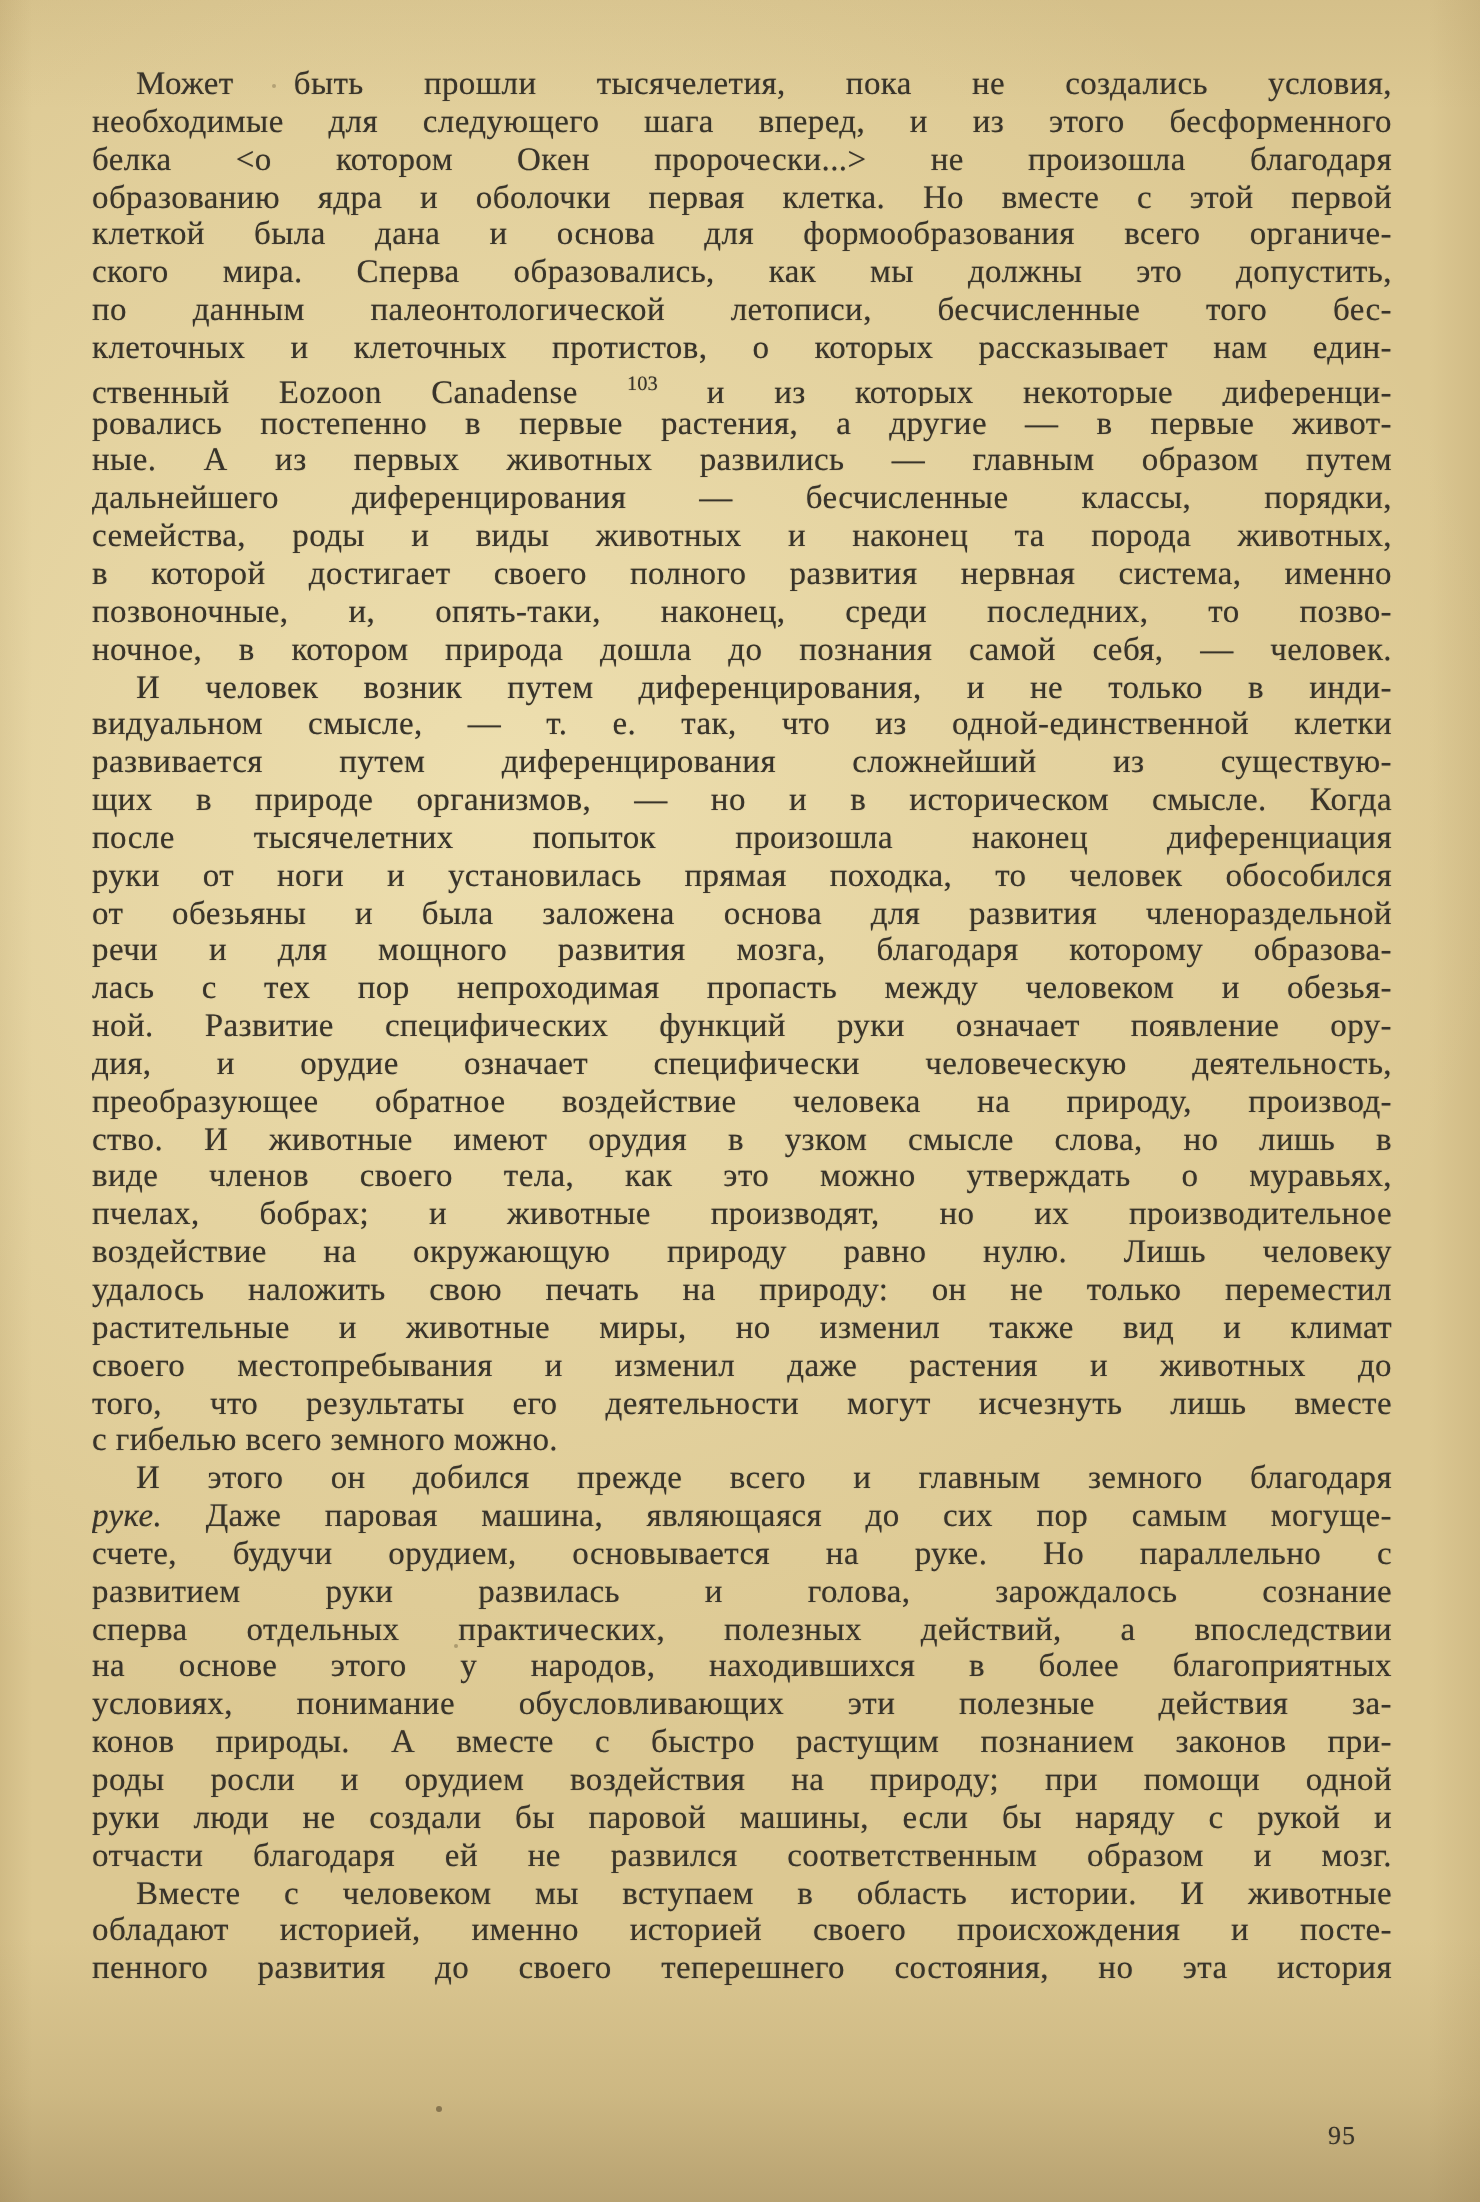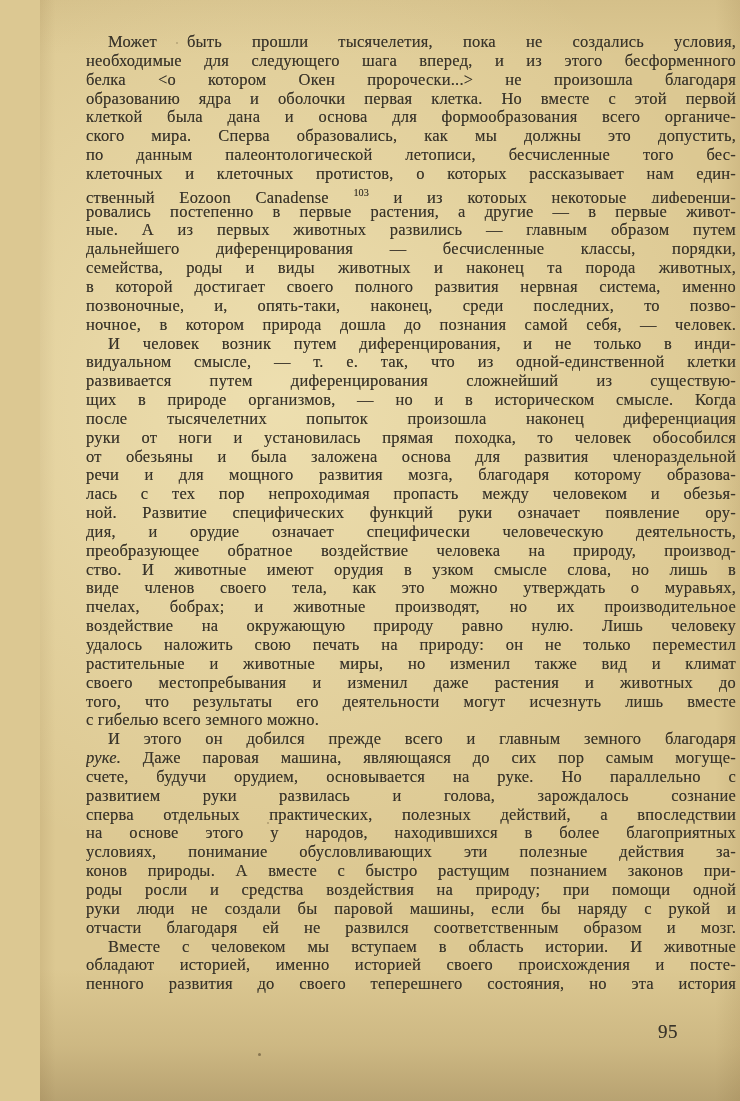--- a/index.html
+++ b/index.html
@@ -19,21 +19,20 @@
     position: absolute;
     inset: 0;
     background:
       radial-gradient(95% 62% at 34% 36%, rgba(252,242,200,0.55) 0%, rgba(252,242,200,0.0) 72%),
       linear-gradient(180deg, rgba(150,120,65,0.10) 0%, rgba(150,120,65,0) 5%,
                       rgba(150,120,65,0) 88%, rgba(128,100,52,0.16) 95%,
                       rgba(100,75,38,0.30) 100%),
       linear-gradient(90deg, rgba(135,105,55,0.14) 0%, rgba(135,105,55,0) 2.2%,
                       rgba(135,105,55,0) 96.5%, rgba(135,105,55,0.14) 100%),
       var(--paper, #dcc892);
-    margin-left: 40px;
   }
   .text-block {
     position: absolute;
     left: 46px;
     top: 33px;
     width: 650px;
     font-size: 16.5px;
     line-height: 18.85px;
     letter-spacing: 0.2px;
     color: var(--ink, #39342a);
@@ -51,23 +50,23 @@
   .line.flush { text-align-last: left; }
   .sup {
     vertical-align: super;
     font-size: 0.62em;
     letter-spacing: 0;
     font-weight: normal;
   }
   .italic { font-style: italic; }
   .page-number {
     position: absolute;
-    top: 1021px;
+    top: 1060px;
     right: 62px;
-    font-size: 19px;
+    font-size: 13px;
     letter-spacing: 0.5px;
     color: var(--ink, #39342a);
     text-shadow: 0 0 0.5px rgba(57,52,42,0.5);
   }
   .speck {
     position: absolute;
     border-radius: 50%;
     background: rgba(80,66,40,0.55);
   }
   .speck.s1 { left: 218px; top: 1053px; width: 3px; height: 3px; }
@@ -122,21 +121,21 @@
       </div>
       <div class="paragraph">
         <div class="line indent"><span>И этого он добился прежде всего и главным земного благодаря</span></div>
         <div class="line"><span class="italic">руке.</span><span> Даже паровая машина, являющаяся до сих пор самым могуще-</span></div>
         <div class="line"><span>счете, будучи орудием, основывается на руке. Но параллельно с</span></div>
         <div class="line"><span>развитием руки развилась и голова, зарождалось сознание</span></div>
         <div class="line"><span>сперва отдельных практических, полезных действий, а впоследствии</span></div>
         <div class="line"><span>на основе этого у народов, находившихся в более благоприятных</span></div>
         <div class="line"><span>условиях, понимание обусловливающих эти полезные действия за-</span></div>
         <div class="line"><span>конов природы. А вместе с быстро растущим познанием законов при-</span></div>
-        <div class="line"><span>роды росли и средства воздействия на природу; при помощи одной</span></div>
+        <div class="line"><span>роды росли и орудием воздействия на природу; при помощи одной</span></div>
         <div class="line"><span>руки люди не создали бы паровой машины, если бы наряду с рукой и</span></div>
         <div class="line"><span>отчасти благодаря ей не развился соответственным образом и мозг.</span></div>
       </div>
       <div class="paragraph">
         <div class="line indent"><span>Вместе с человеком мы вступаем в область истории. И животные</span></div>
         <div class="line"><span>обладают историей, именно историей своего происхождения и посте-</span></div>
         <div class="line"><span>пенного развития до своего теперешнего состояния, но эта история</span></div>
       </div>
     </div>
   <div class="page-number">95</div>

